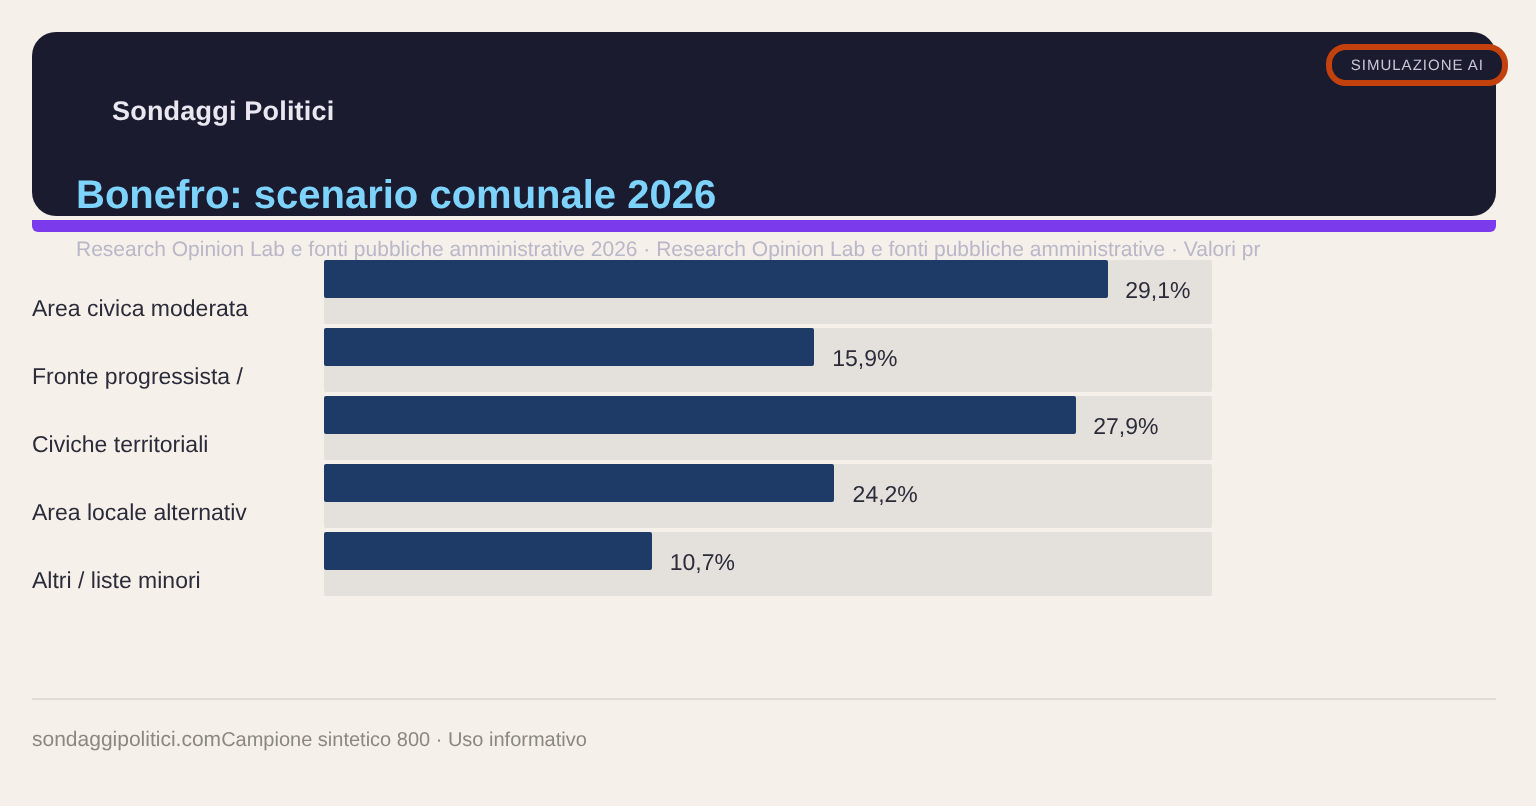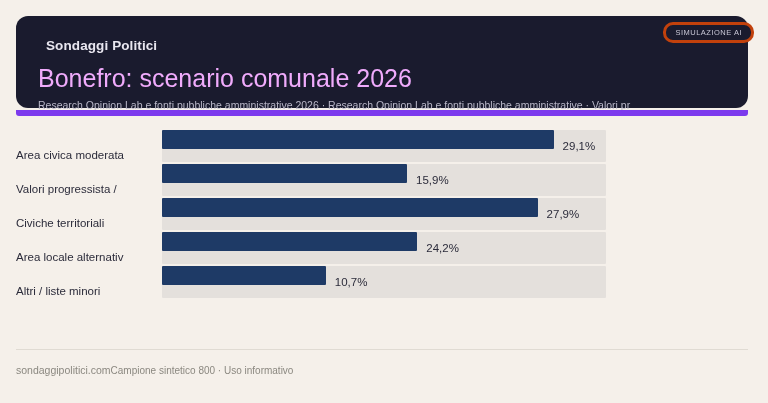--- a/index.html
+++ b/index.html
@@ -32,26 +32,26 @@
     border-radius: 12px;
     box-sizing: border-box;
     padding: 14px 20px 0 22px;
   }
   .brand {
     color: #e9e7f0;
     font-size: 13.5px;
     font-weight: bold;
     letter-spacing: 0.1px;
     line-height: 16px;
-    margin: 8px;
+    margin: 18px;
   }
   .headline {
-    color: #f0abfc;
-    font-size: 25px;
-    font-weight: normal;
+    color: #7dd3fc;
+    font-size: 20px;
+    font-weight: bold;
     line-height: 32px;
     margin: 4px 0 0 0;
     white-space: nowrap;
     overflow: hidden;
   }
   .subtitle {
     color: #b9b7c8;
     font-size: 10.5px;
     line-height: 14px;
     margin: 4px 0 0 0;
@@ -181,21 +181,21 @@
 
     <div class="row">
       <div class="row-label">Area civica moderata</div>
       <div class="track">
         <div class="bar" style="width:88.2%"></div>
         <div class="value" style="left:calc(88.2% + 9px)">29,1%</div>
       </div>
     </div>
 
     <div class="row">
-      <div class="row-label">Valori progressista /</div>
+      <div class="row-label">Fronte progressista /</div>
       <div class="track">
         <div class="bar" style="width:55.2%"></div>
         <div class="value" style="left:calc(55.2% + 9px)">15,9%</div>
       </div>
     </div>
 
     <div class="row">
       <div class="row-label">Civiche territoriali</div>
       <div class="track">
         <div class="bar" style="width:84.6%"></div>

